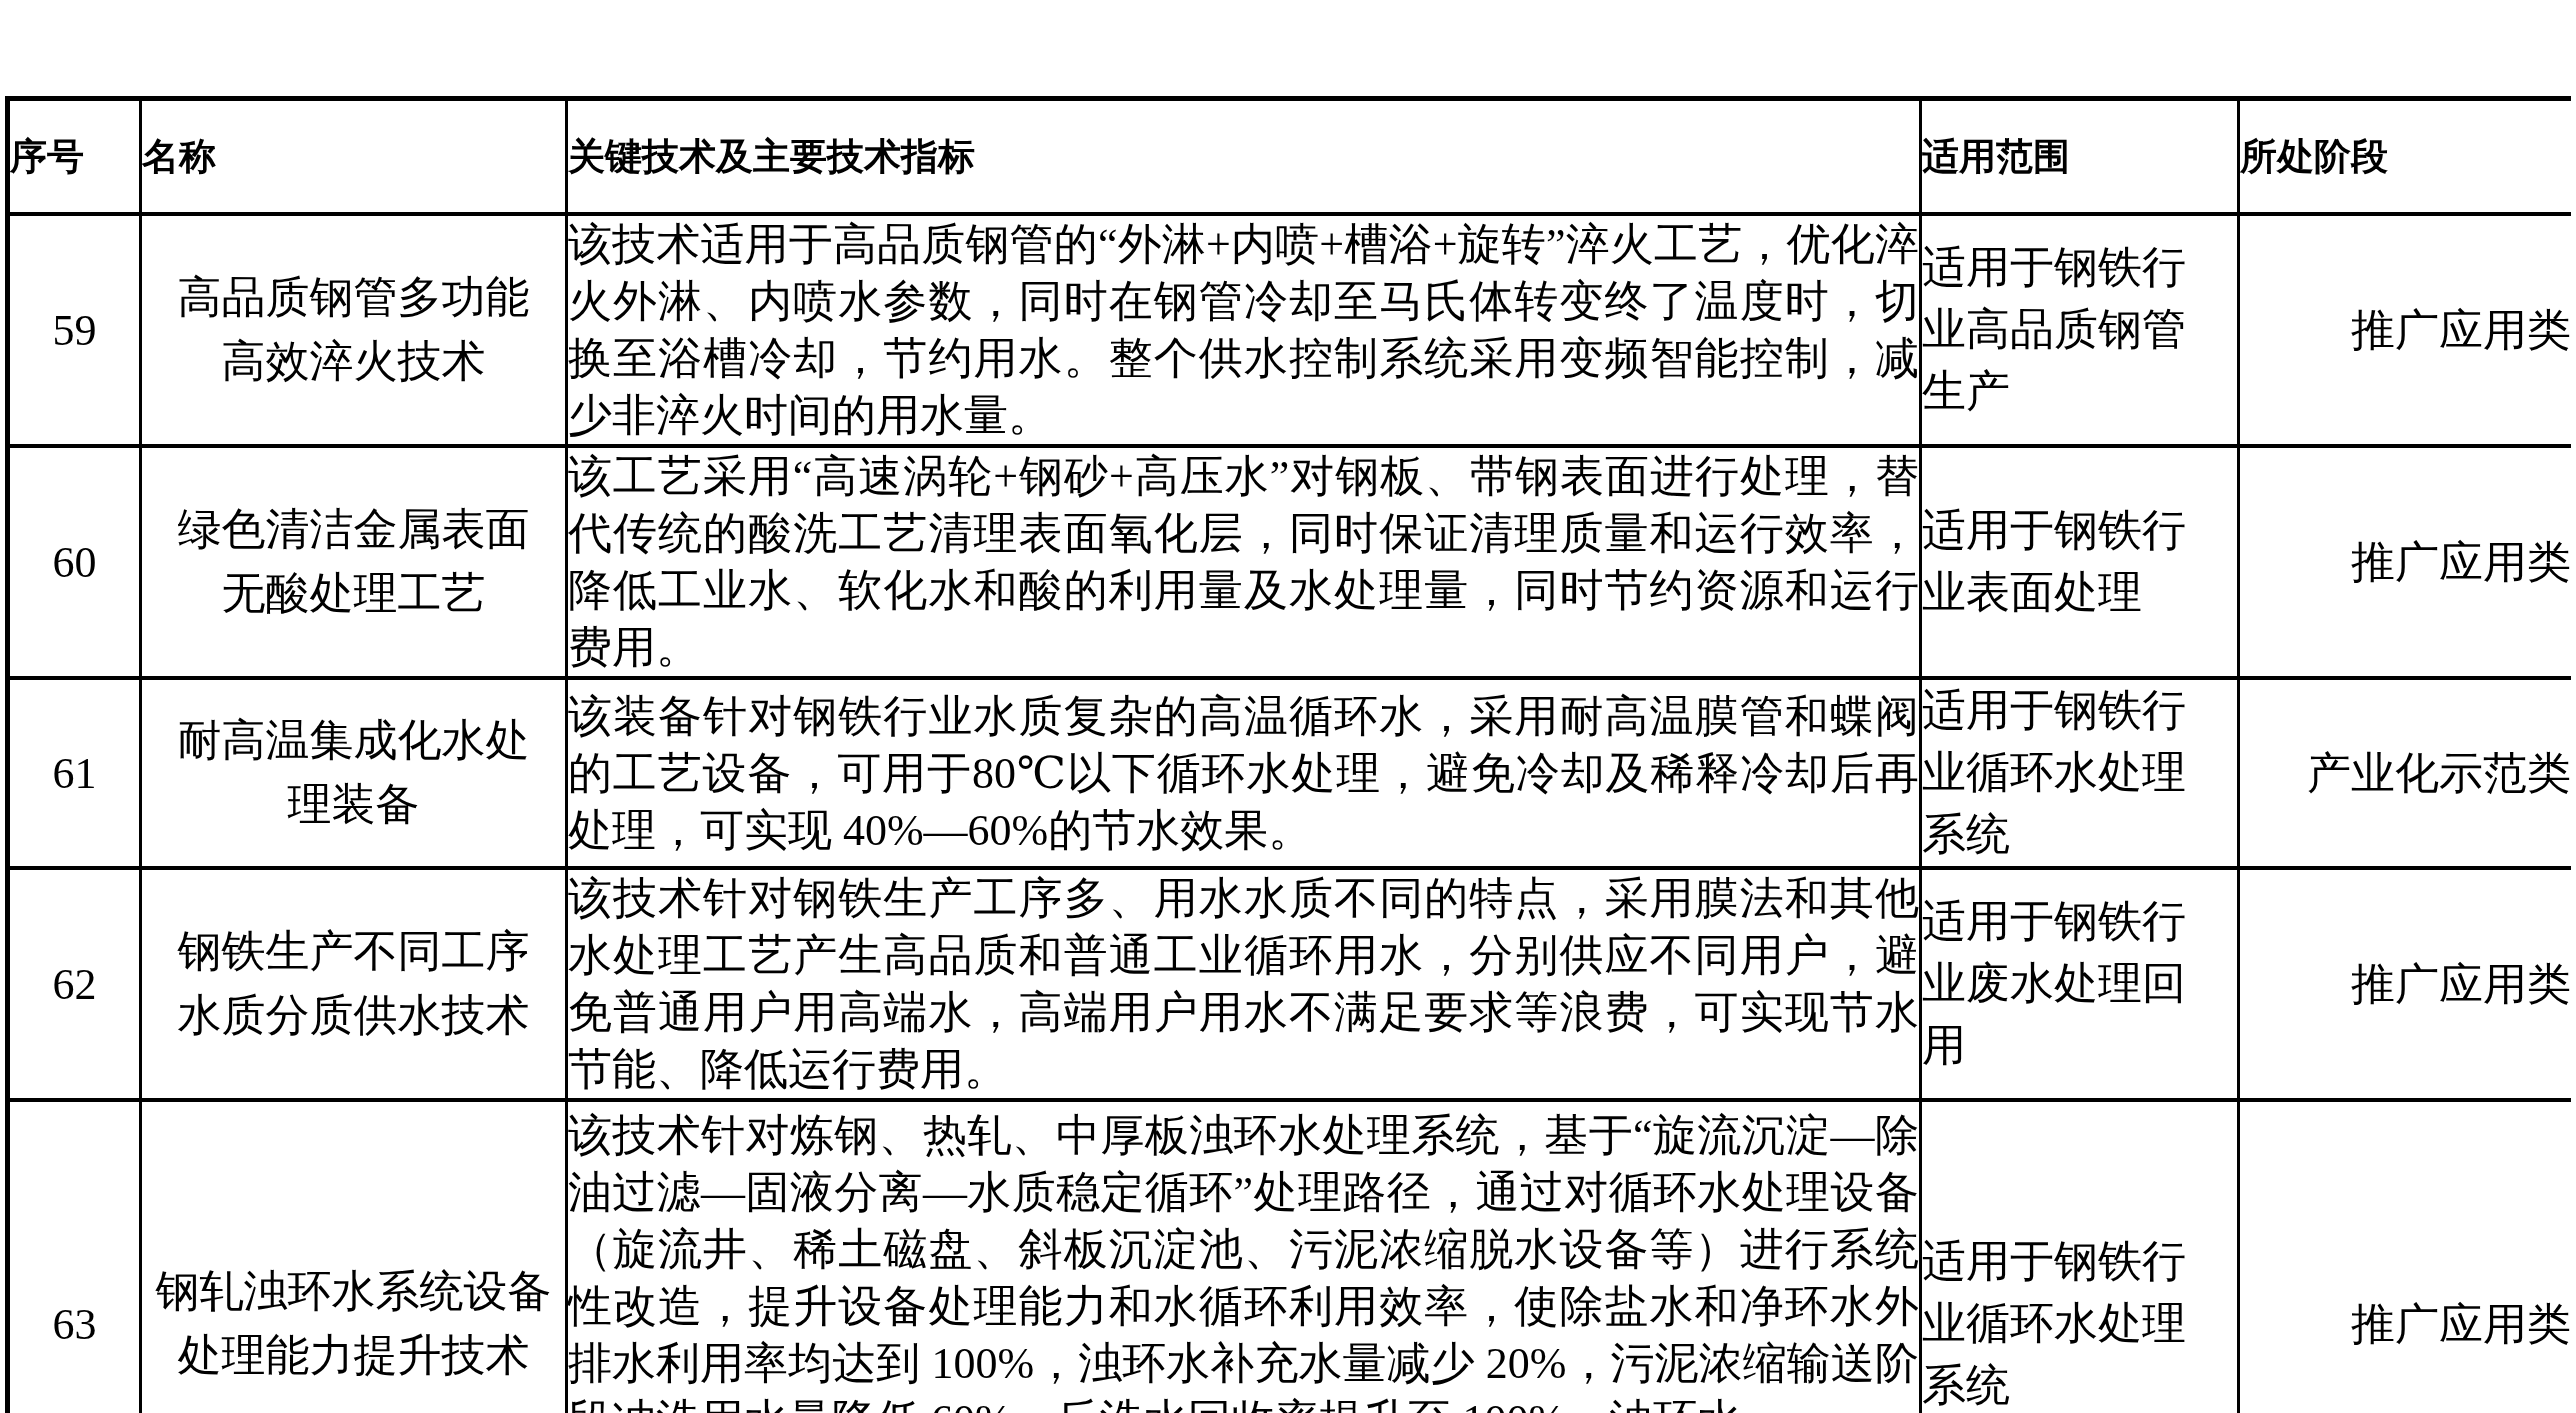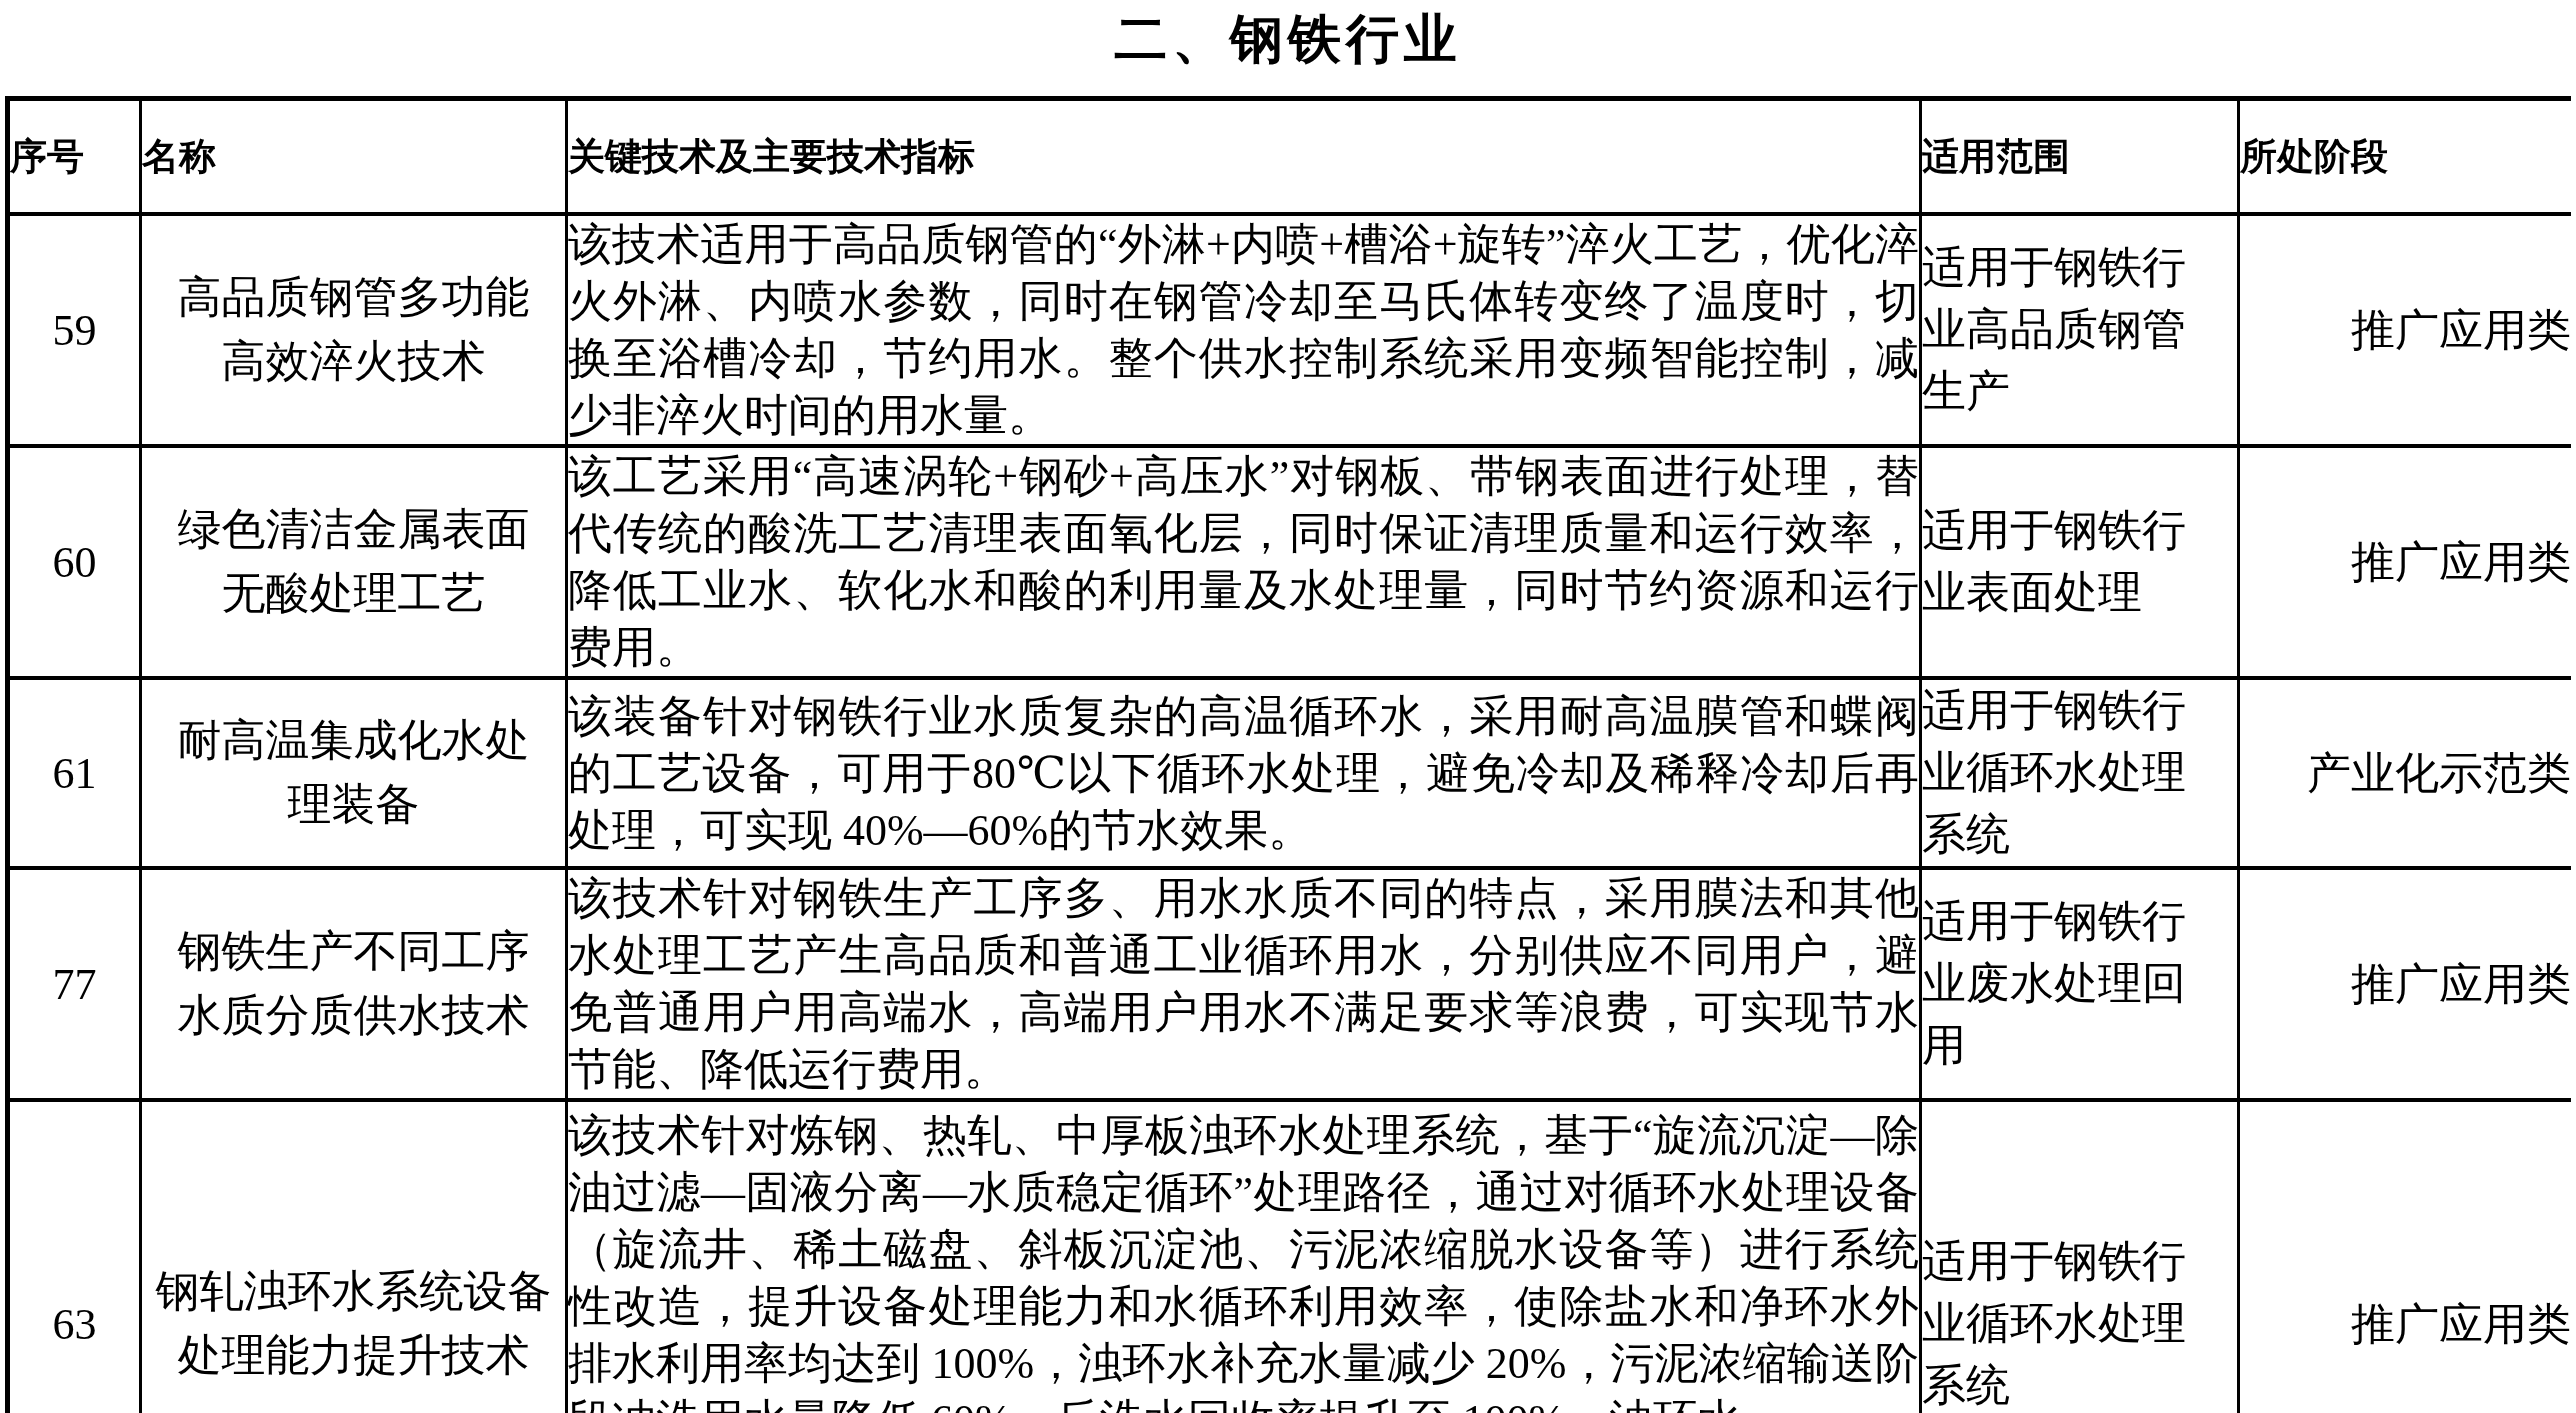--- a/index.html
+++ b/index.html
@@ -98,21 +98,20 @@
   tr.r1 { height: 224px; }
   tr.r2 { height: 165px; }
   tr.r3 { height: 225px; }
   tr.r4 { height: 449px; }
 </style>
 </head>
 <body>
 
 <div class="page">
 
-  <h1 class="title">二、钢铁行业</h1>
 
   <div class="table-wrap">
     <table class="tech-table">
       <colgroup>
         <col style="width:133px">
         <col style="width:426px">
         <col style="width:1354px">
         <col style="width:318px">
         <col style="width:335px">
       </colgroup>
@@ -149,21 +148,21 @@
           <td class="c-no">61</td>
           <td class="c-name">耐高温集成化水处
 理装备</td>
           <td class="c-tech">该装备针对钢铁行业水质复杂的高温循环水，采用耐高温膜管和蝶阀的工艺设备，可用于80℃以下循环水处理，避免冷却及稀释冷却后再处理，可实现 40%—60%的节水效果。</td>
           <td class="c-scope">适用于钢铁行
 业循环水处理
 系统</td>
           <td class="c-stage">产业化示范类</td>
         </tr>
         <tr class="r3">
-          <td class="c-no">77</td>
+          <td class="c-no">62</td>
           <td class="c-name">钢铁生产不同工序
 水质分质供水技术</td>
           <td class="c-tech">该技术针对钢铁生产工序多、用水水质不同的特点，采用膜法和其他水处理工艺产生高品质和普通工业循环用水，分别供应不同用户，避免普通用户用高端水，高端用户用水不满足要求等浪费，可实现节水节能、降低运行费用。</td>
           <td class="c-scope">适用于钢铁行
 业废水处理回
 用</td>
           <td class="c-stage">推广应用类</td>
         </tr>
         <tr class="r4">
           <td class="c-no">63</td>

